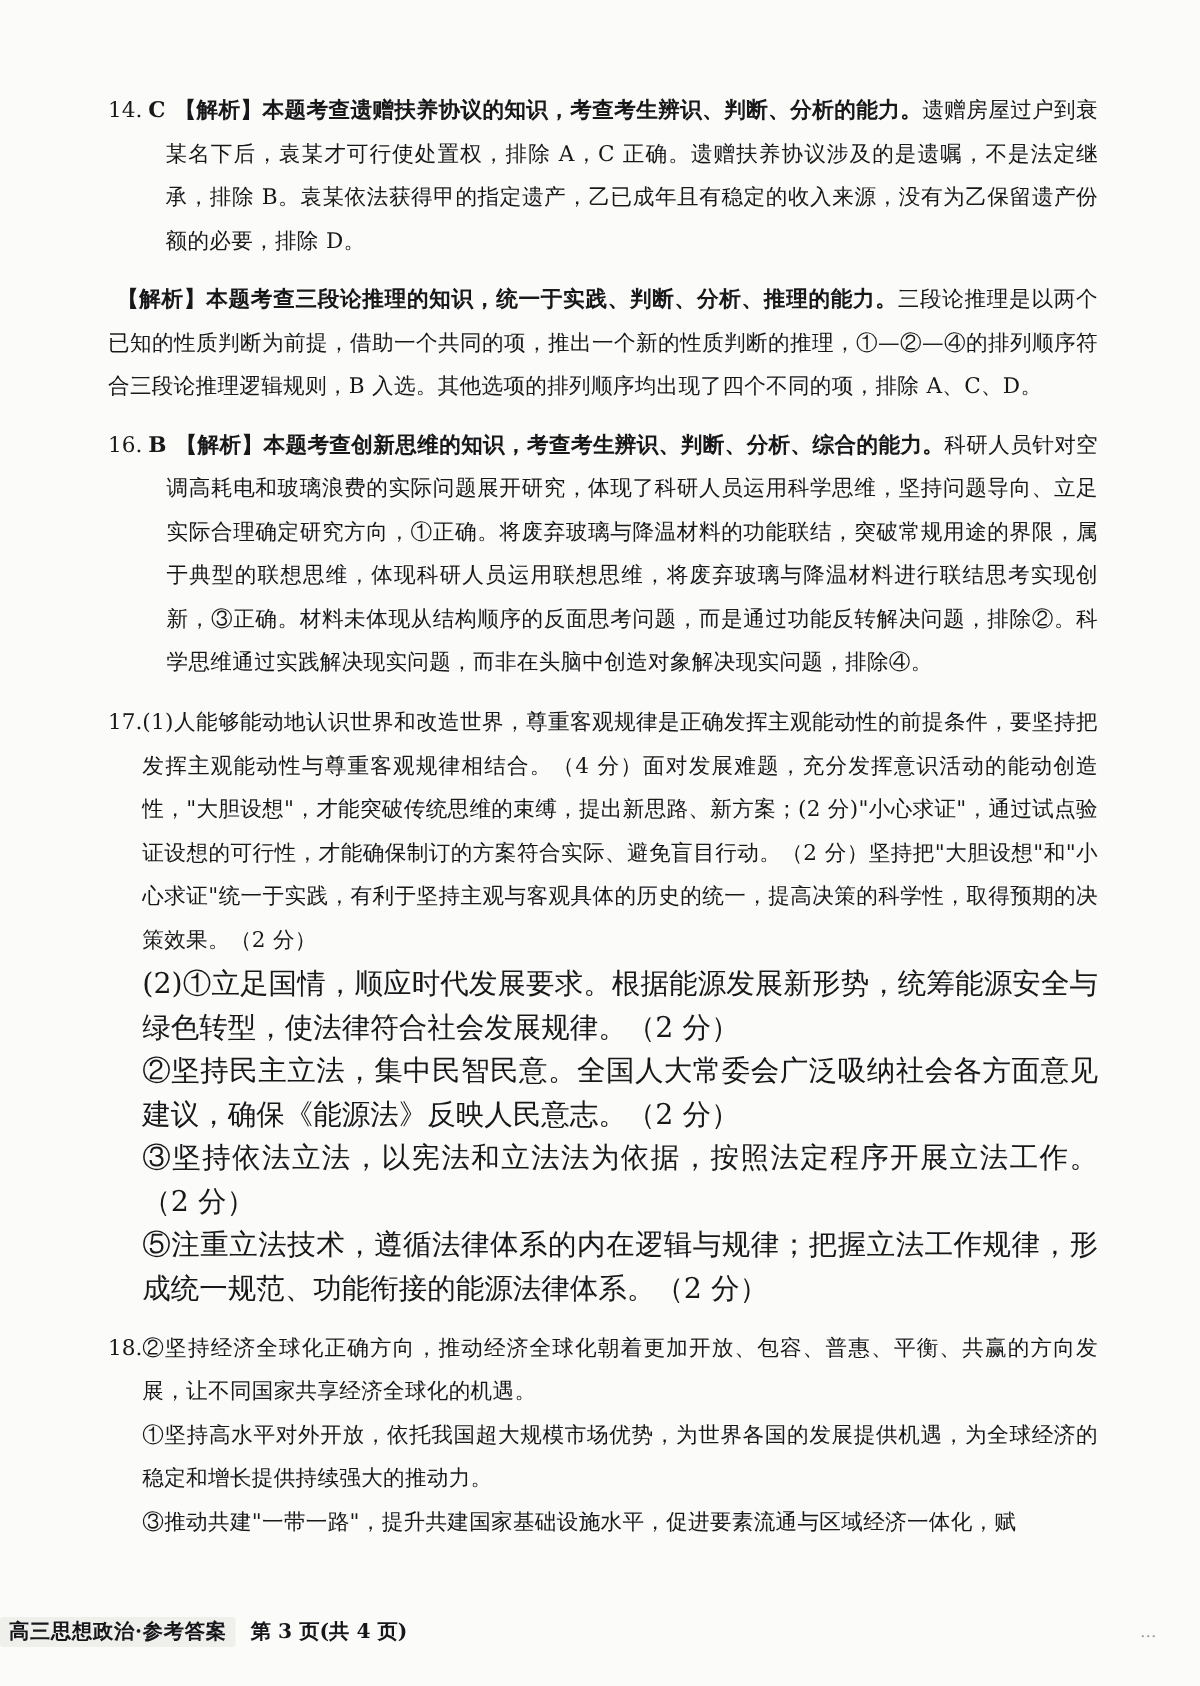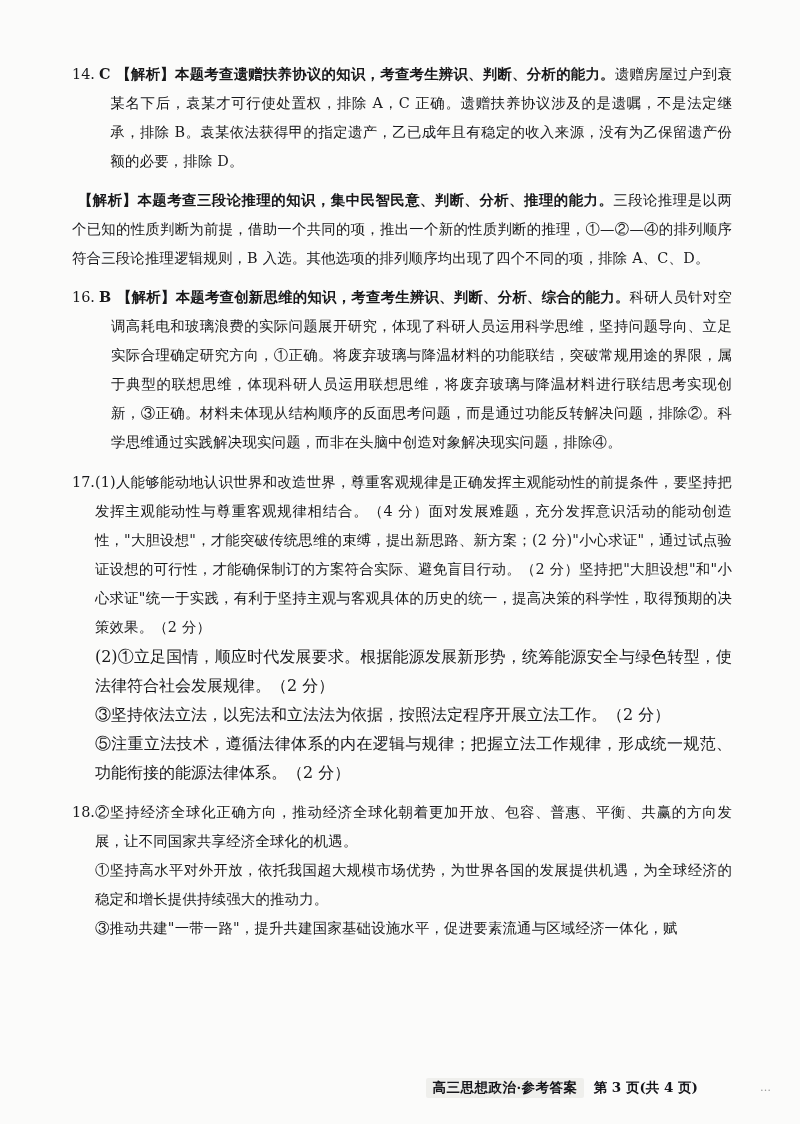--- a/index.html
+++ b/index.html
@@ -53,40 +53,40 @@
   .blk .body {
     flex: 1 1 auto;
   }
   .ans {
     font-weight: bold;
   }
   .bold {
     font-weight: bold;
   }
   .sub {
-    font-size: 16px;
+    font-size: 19px;
     line-height: 29px;
     text-align: justify;
     text-justify: inter-ideograph;
     color: #18181a;
   }
   .gap-small { height: 7px; }
   .gap-mid { height: 9px; }
   .first-line {
     font-size: 14.4px;
     line-height: 29px;
     margin-left: 26px;
     color: #18181a;
   }
   .footer {
     position: absolute;
     left: 0;
     bottom: 26px;
     width: 698px;
-    text-align: right;
+    text-align: left;
     font-size: 13.5px;
     color: #15151a;
     font-family: "DejaVu Serif", "Liberation Serif", serif;
   }
   .footer .badge {
     display: inline-block;
     background: #efefec;
     padding: 1px 6px;
     border-radius: 2px;
     font-weight: bold;
@@ -122,21 +122,21 @@
           <span class="bold" style="margin-left:6px">【解析】</span><span class="bold">本题考查遗赠扶养协议的知识，考查考生辨识、判断、分析的能力。</span><span>遗赠房屋过户到衰某名下后，袁某才可行使处置权，排除 A，C 正确。遗赠扶养协议涉及的是遗嘱，不是法定继承，排除 B。袁某依法获得甲的指定遗产，乙已成年且有稳定的收入来源，没有为乙保留遗产份额的必要，排除 D。</span>
         </div>
       </div>
     </div>
 
     <div class="gap-small"></div>
 
     <div class="blk">
       <div class="body">
         <div class="para">
-          <span class="bold" style="margin-left:6px">【解析】</span><span class="bold">本题考查三段论推理的知识，集中民智民意、判断、分析、推理的能力。</span><span>三段论推理是以两个已知的性质判断为前提，借助一个共同的项，推出一个新的性质判断的推理，①—②—④的排列顺序符合三段论推理逻辑规则，B 入选。其他选项的排列顺序均出现了四个不同的项，排除 A、C、D。</span>
+          <span class="bold" style="margin-left:6px">【解析】</span><span class="bold">本题考查三段论推理的知识，统一于实践、判断、分析、推理的能力。</span><span>三段论推理是以两个已知的性质判断为前提，借助一个共同的项，推出一个新的性质判断的推理，①—②—④的排列顺序符合三段论推理逻辑规则，B 入选。其他选项的排列顺序均出现了四个不同的项，排除 A、C、D。</span>
         </div>
       </div>
     </div>
 
     <div class="gap-small"></div>
 
     <div class="blk">
       <div class="num"><span>16.</span><span class="ans" style="margin-left:4px">B</span></div>
       <div class="body">
         <div class="para">
@@ -145,20 +145,21 @@
       </div>
     </div>
 
     <div class="gap-mid"></div>
 
     <div class="blk">
       <div class="num">17.</div>
       <div class="body">
         <div class="para">(1)人能够能动地认识世界和改造世界，尊重客观规律是正确发挥主观能动性的前提条件，要坚持把发挥主观能动性与尊重客观规律相结合。（4 分）面对发展难题，充分发挥意识活动的能动创造性，"大胆设想"，才能突破传统思维的束缚，提出新思路、新方案；(2 分)"小心求证"，通过试点验证设想的可行性，才能确保制订的方案符合实际、避免盲目行动。（2 分）坚持把"大胆设想"和"小心求证"统一于实践，有利于坚持主观与客观具体的历史的统一，提高决策的科学性，取得预期的决策效果。（2 分）</div>
         <div class="sub">(2)①立足国情，顺应时代发展要求。根据能源发展新形势，统筹能源安全与绿色转型，使法律符合社会发展规律。（2 分）</div>
+        <div class="sub">②坚持民主立法，集中民智民意。全国人大常委会广泛吸纳社会各方面意见建议，确保《能源法》反映人民意志。（2 分）</div>
         <div class="sub">③坚持依法立法，以宪法和立法法为依据，按照法定程序开展立法工作。（2 分）</div>
         <div class="sub">⑤注重立法技术，遵循法律体系的内在逻辑与规律；把握立法工作规律，形成统一规范、功能衔接的能源法律体系。（2 分）</div>
       </div>
     </div>
 
     <div class="gap-mid"></div>
 
     <div class="blk">
       <div class="num">18.</div>
       <div class="body">

